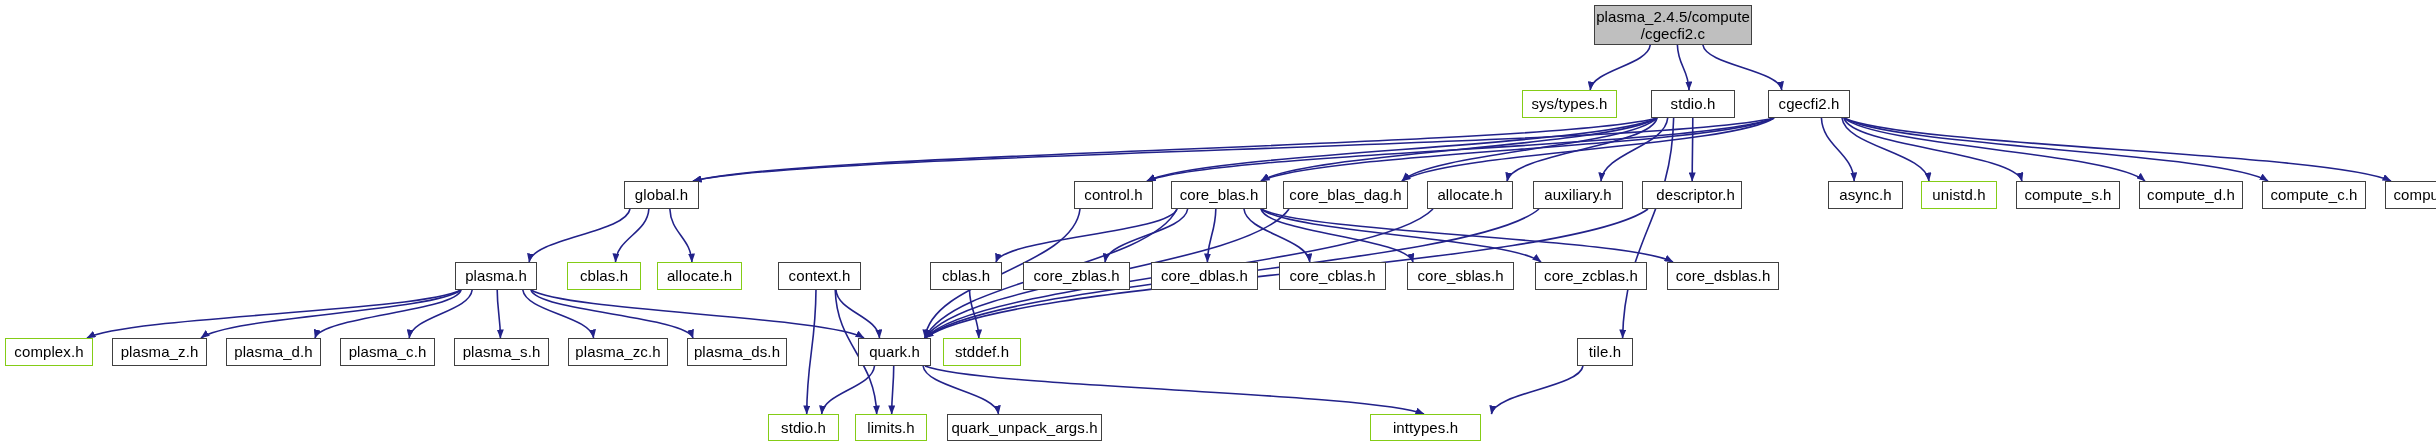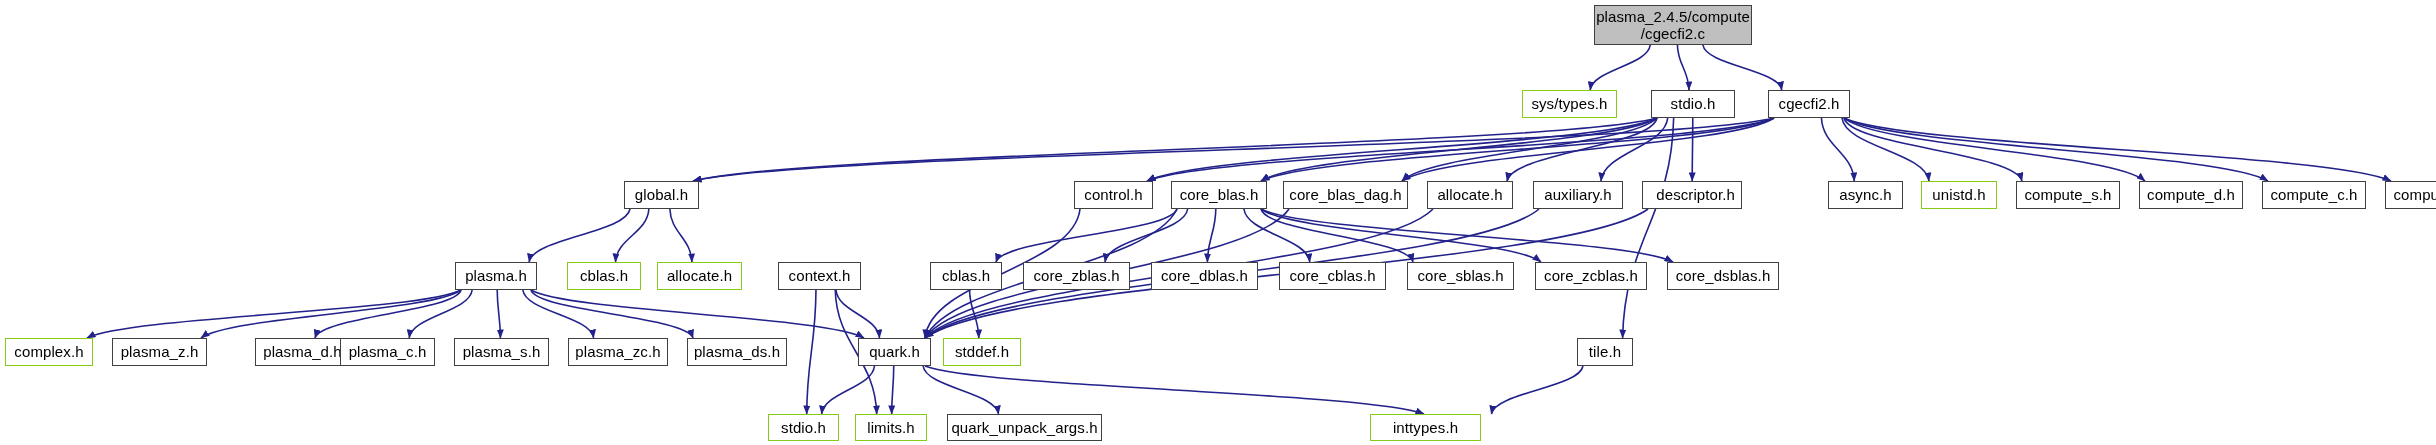--- a/index.html
+++ b/index.html
@@ -144,21 +144,21 @@
       <div class="node" style="left: 778px; top: 262px; width: 83px; height: 28px;"><span class="node-label">context.h</span></div>
       <div class="node" style="left: 930px; top: 262px; width: 72px; height: 28px;"><span class="node-label">cblas.h</span></div>
       <div class="node" style="left: 1023px; top: 262px; width: 107px; height: 28px;"><span class="node-label">core_zblas.h</span></div>
       <div class="node" style="left: 1151px; top: 262px; width: 107px; height: 28px;"><span class="node-label">core_dblas.h</span></div>
       <div class="node" style="left: 1279px; top: 262px; width: 107px; height: 28px;"><span class="node-label">core_cblas.h</span></div>
       <div class="node" style="left: 1407px; top: 262px; width: 107px; height: 28px;"><span class="node-label">core_sblas.h</span></div>
       <div class="node" style="left: 1535px; top: 262px; width: 112px; height: 28px;"><span class="node-label">core_zcblas.h</span></div>
       <div class="node" style="left: 1667px; top: 262px; width: 112px; height: 28px;"><span class="node-label">core_dsblas.h</span></div>
       <div class="node sys" style="left: 5px; top: 338px; width: 88px; height: 28px;"><span class="node-label">complex.h</span></div>
       <div class="node" style="left: 112px; top: 338px; width: 95px; height: 28px;"><span class="node-label">plasma_z.h</span></div>
-      <div class="node" style="left: 226px; top: 338px; width: 95px; height: 28px; margin-left: 29px;"><span class="node-label">plasma_d.h</span></div>
+      <div class="node" style="left: 226px; top: 338px; width: 95px; height: 28px;"><span class="node-label">plasma_d.h</span></div>
       <div class="node" style="left: 340px; top: 338px; width: 95px; height: 28px;"><span class="node-label">plasma_c.h</span></div>
       <div class="node" style="left: 454px; top: 338px; width: 95px; height: 28px;"><span class="node-label">plasma_s.h</span></div>
       <div class="node" style="left: 568px; top: 338px; width: 100px; height: 28px;"><span class="node-label">plasma_zc.h</span></div>
       <div class="node" style="left: 687px; top: 338px; width: 100px; height: 28px;"><span class="node-label">plasma_ds.h</span></div>
       <div class="node" style="left: 858px; top: 338px; width: 73px; height: 28px;"><span class="node-label">quark.h</span></div>
       <div class="node sys" style="left: 943px; top: 338px; width: 78px; height: 28px;"><span class="node-label">stddef.h</span></div>
       <div class="node" style="left: 1577px; top: 338px; width: 56px; height: 28px;"><span class="node-label">tile.h</span></div>
       <div class="node sys" style="left: 768px; top: 414px; width: 71px; height: 27px;"><span class="node-label">stdio.h</span></div>
       <div class="node sys" style="left: 855px; top: 414px; width: 72px; height: 27px;"><span class="node-label">limits.h</span></div>
       <div class="node" style="left: 947px; top: 414px; width: 155px; height: 27px;"><span class="node-label">quark_unpack_args.h</span></div>

